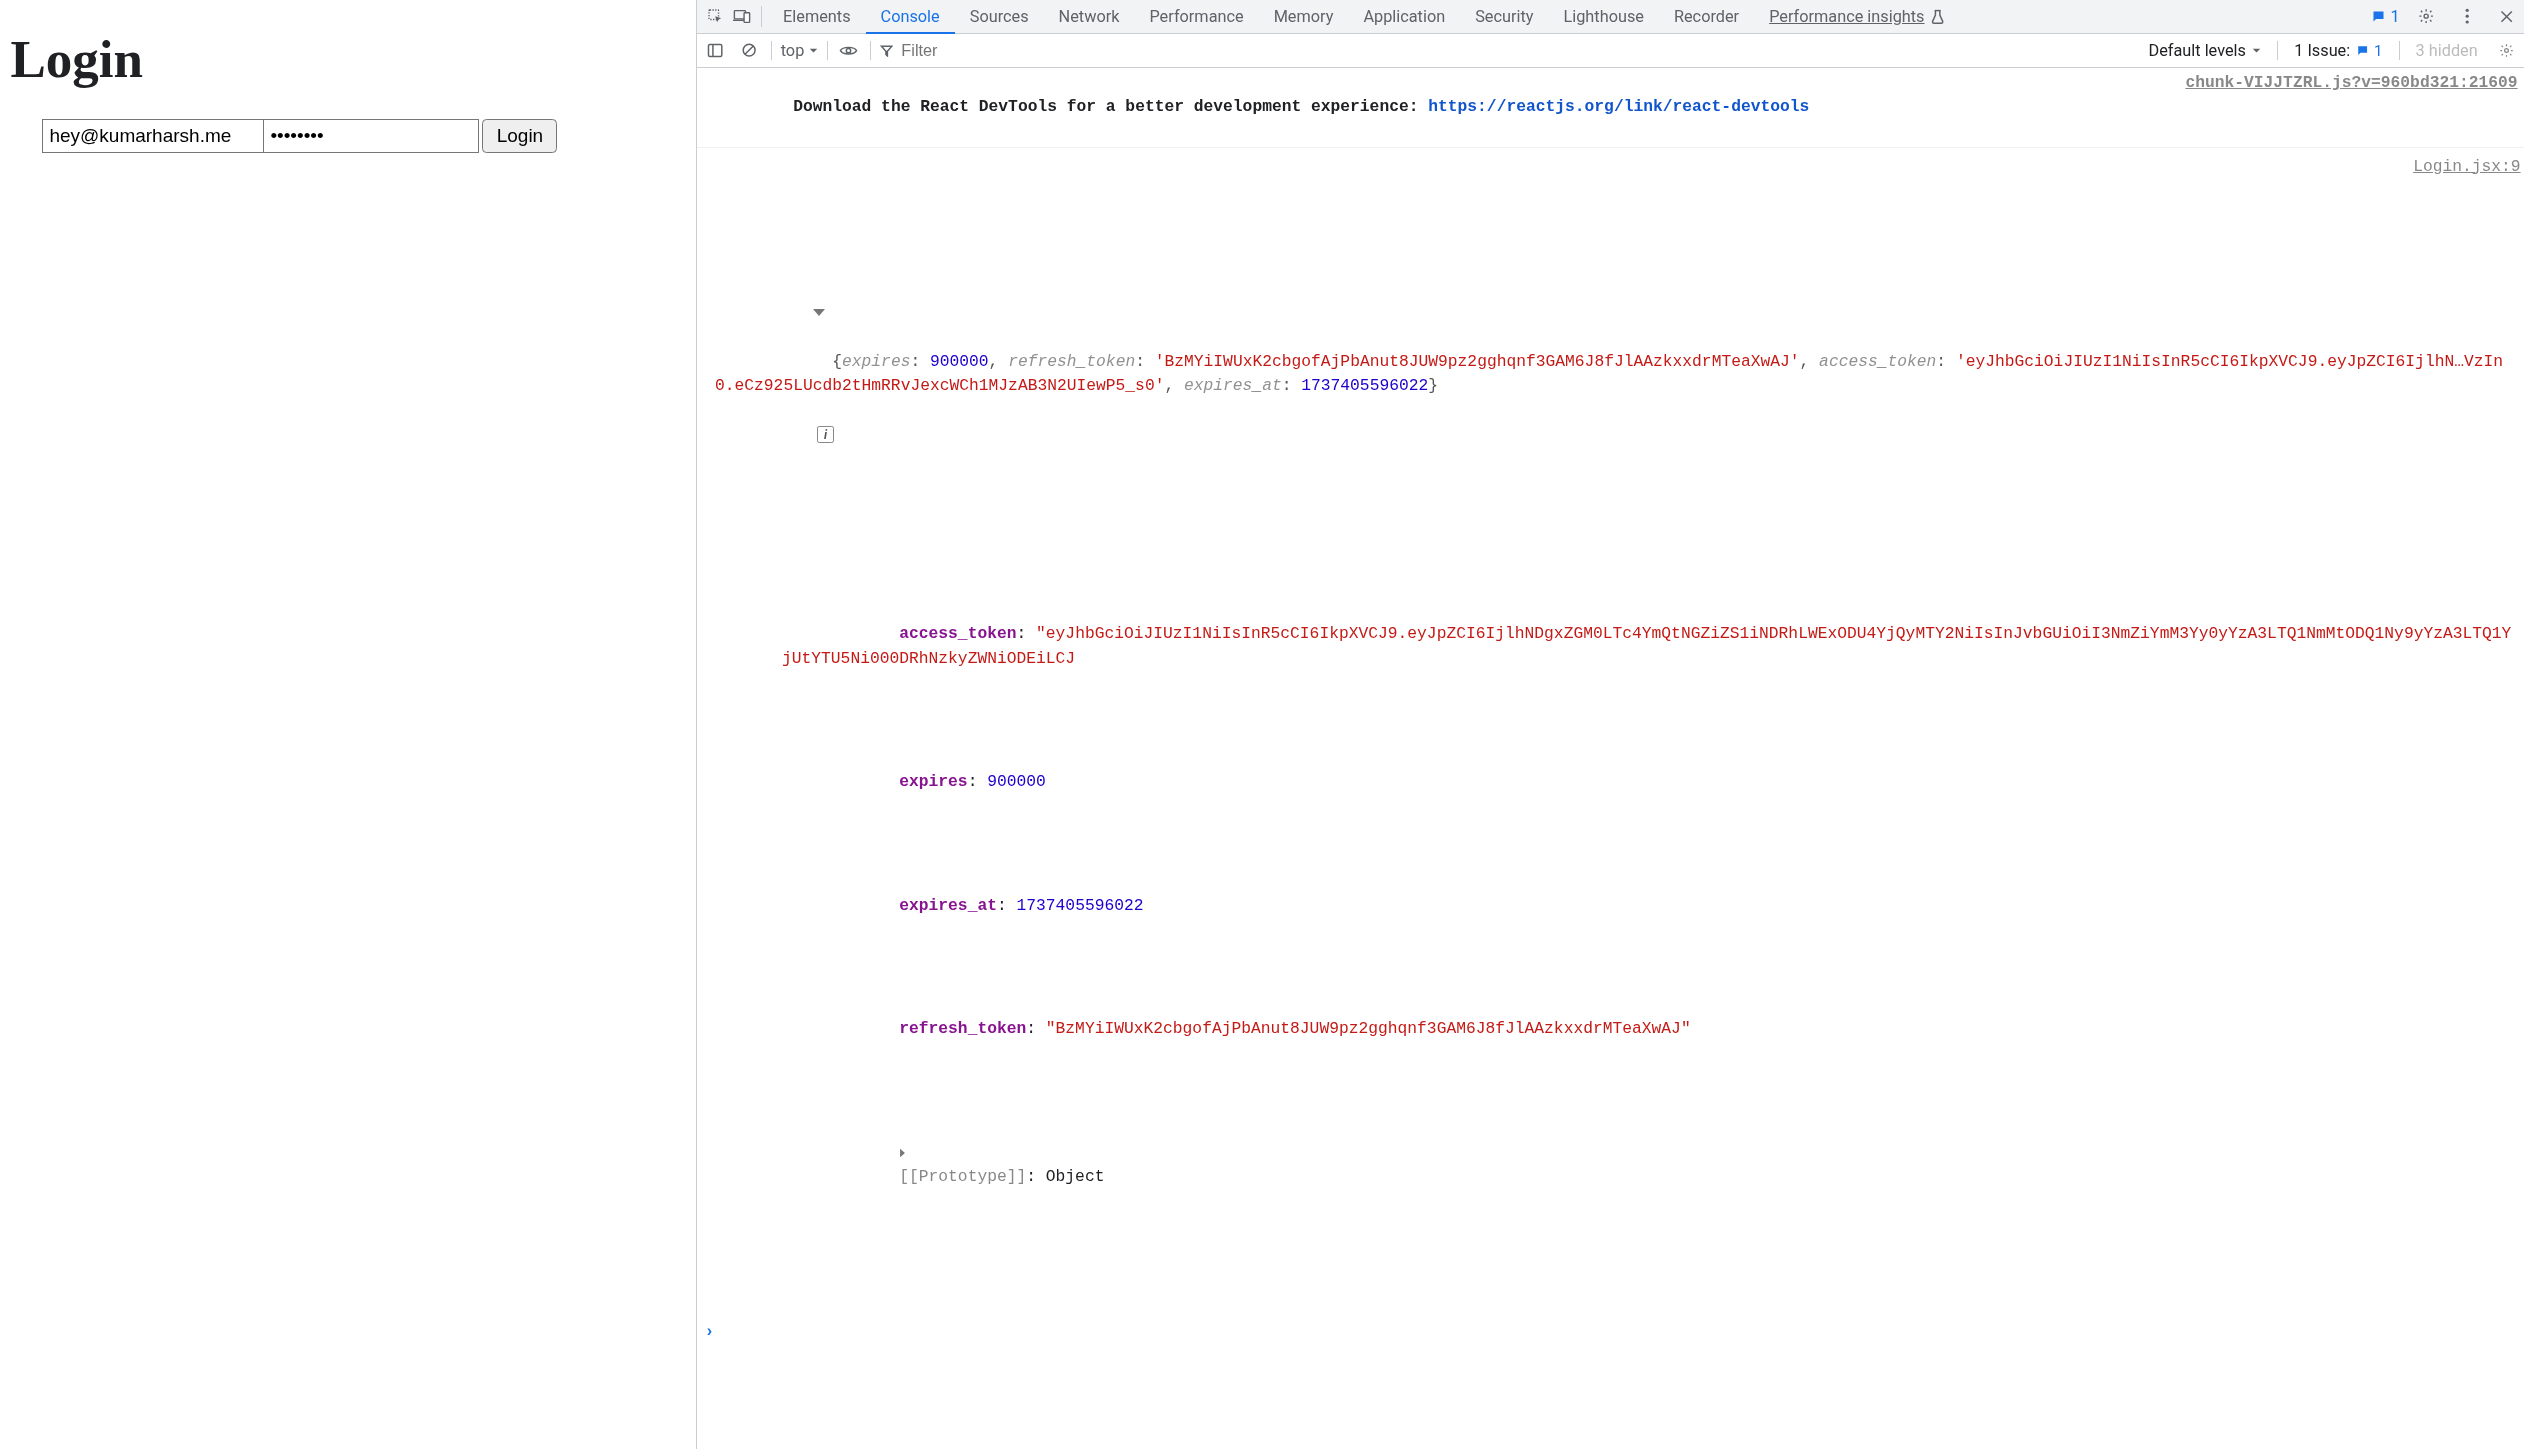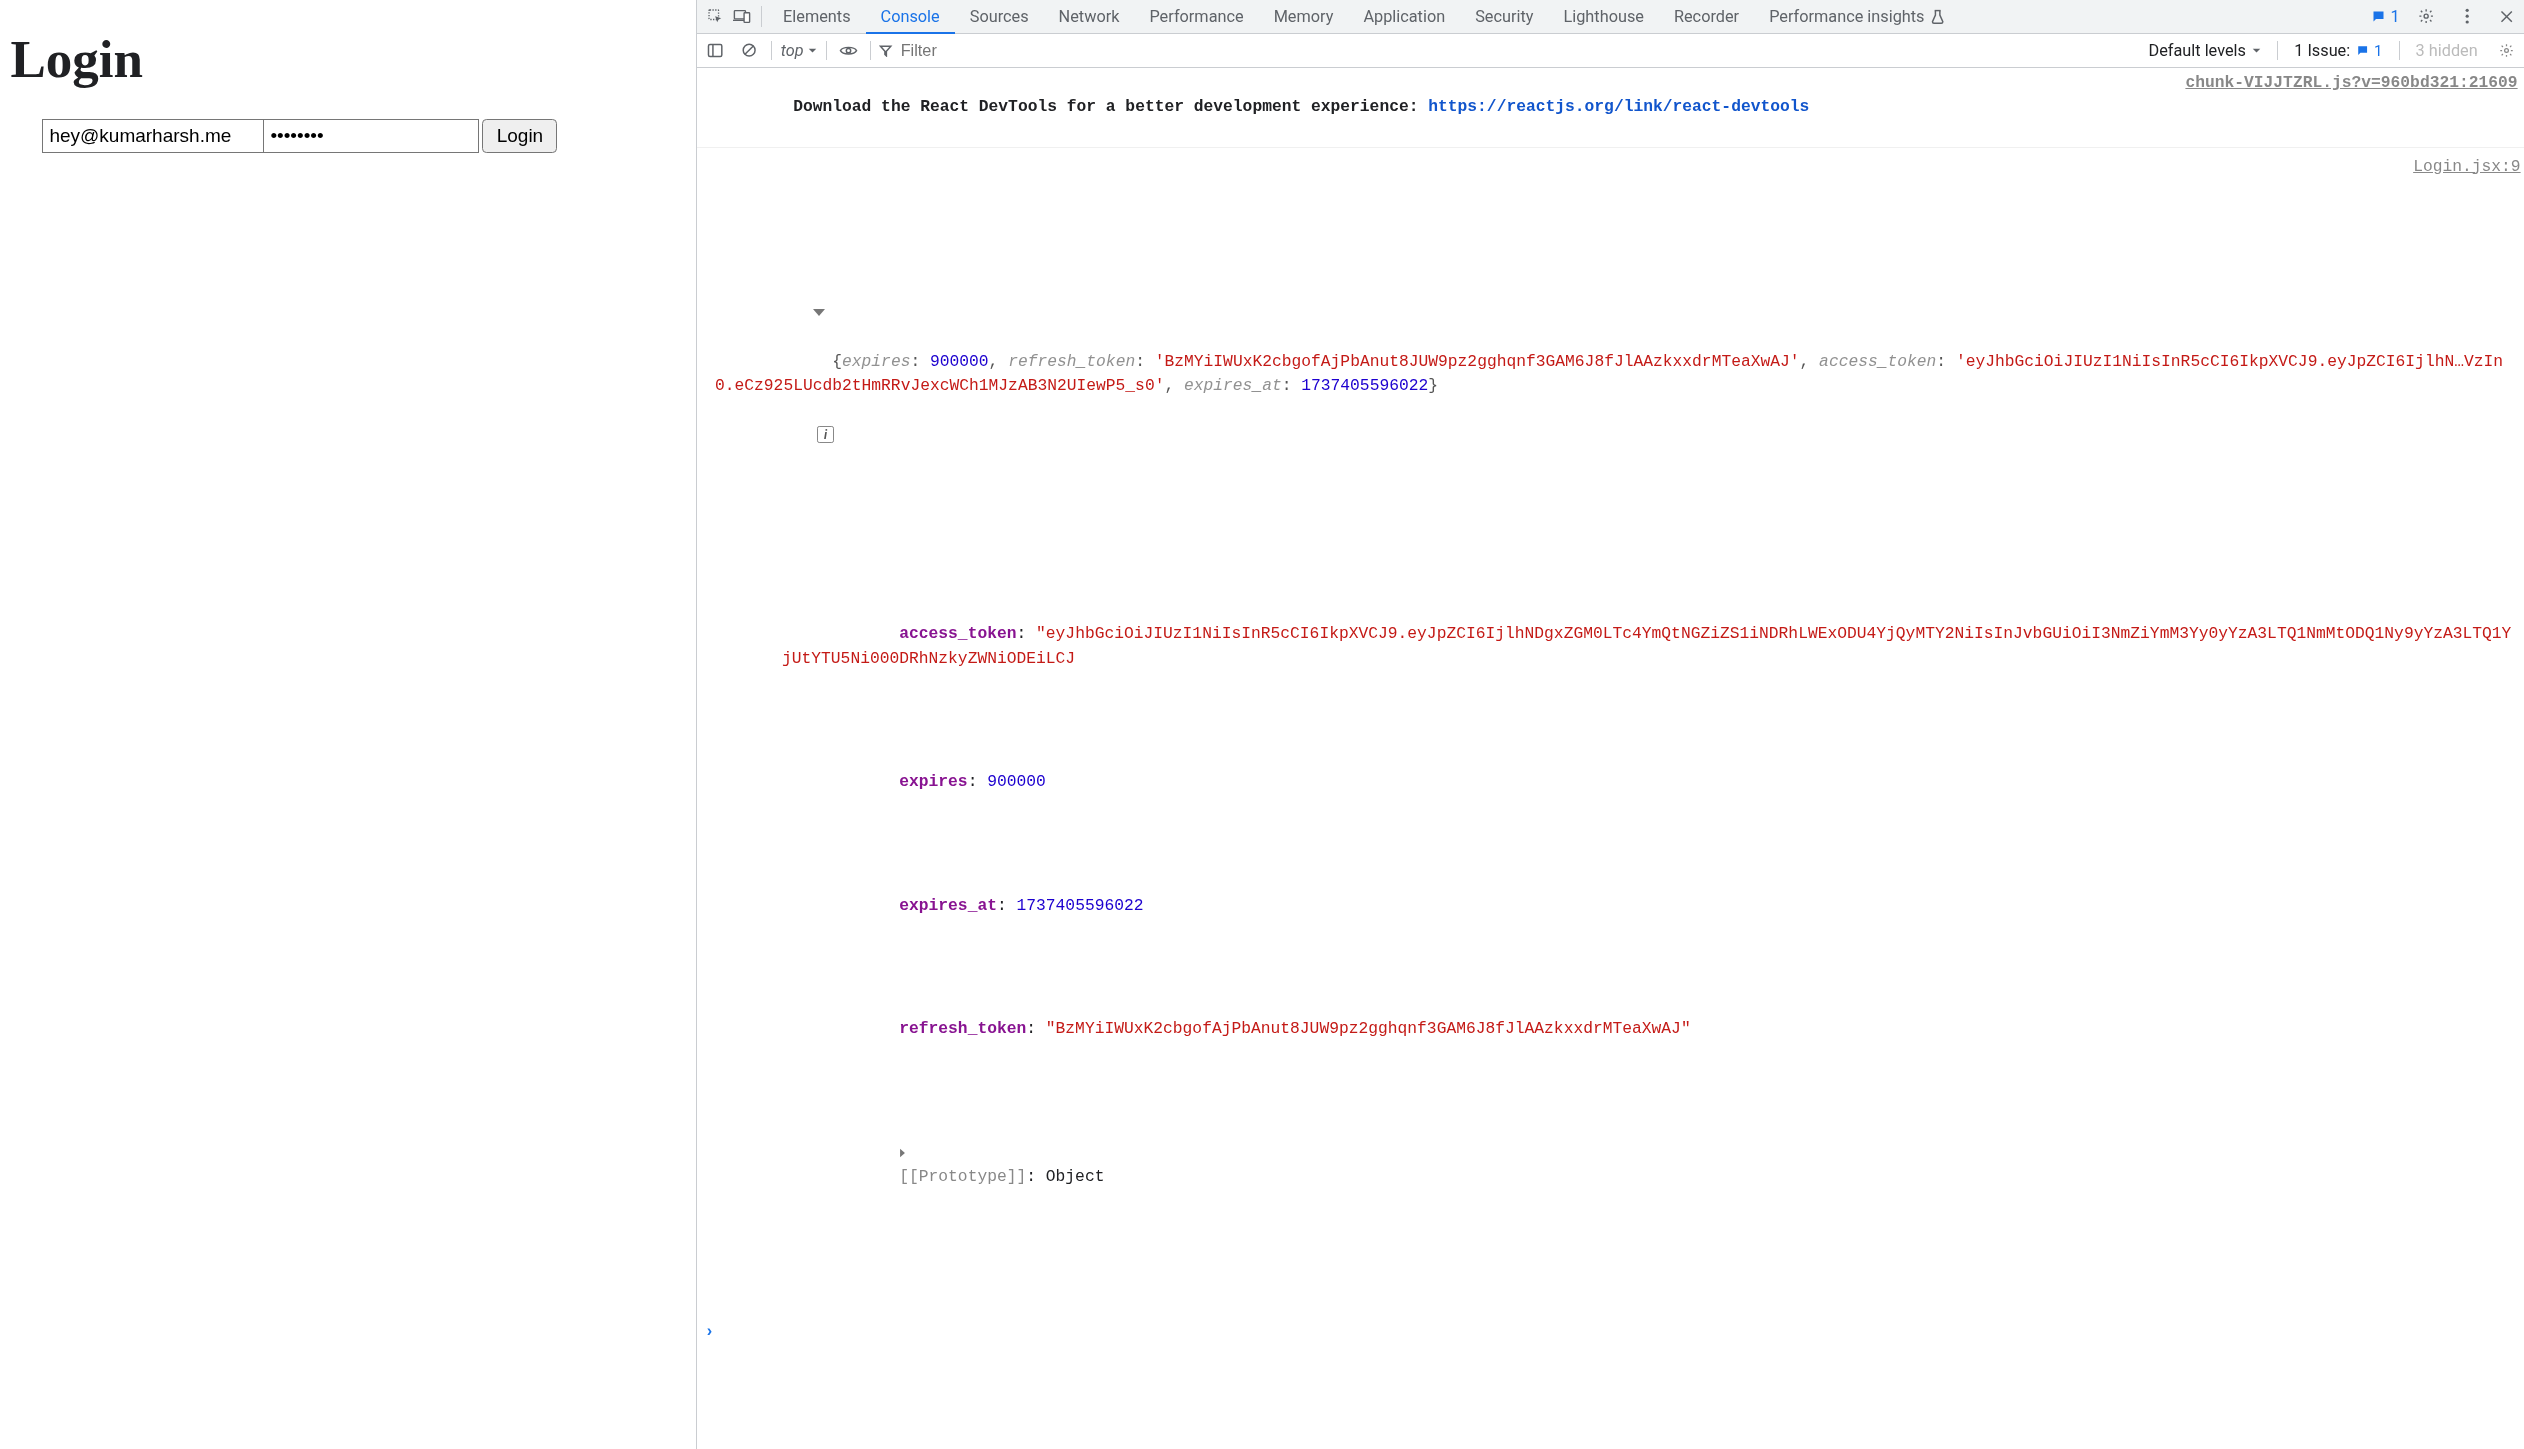--- a/index.html
+++ b/index.html
@@ -47,21 +47,21 @@
   .tab.active::after { content:""; position:absolute; left:0; right:0; bottom:-0.7px; height:2.2px; background:var(--blue); }
   .dt-tabs .spacer { flex:1; }
 
   .dt-right { display:flex; align-items:center; gap:13.3px; margin-left:15px; }
   .msg-badge { display:flex; align-items:center; gap:4.4px; color:var(--blue); font-size:16.3px; }
 
   
   .dt-toolbar { display:flex; align-items:center; height:33px; border-bottom:0.7px solid var(--border); background:#fff; padding:0 6px; gap:9px; font-size:16.3px; color:var(--muted); }
   .dt-toolbar .ico { width:25px; height:25px; display:flex; align-items:center; justify-content:center; color:var(--muted); cursor:pointer; }
   .dt-toolbar .vsep { width:0.7px; height:19px; background:var(--border); }
-  .ctx { display:flex; align-items:center; gap:4.4px; cursor:pointer;font-style:italic; }
+  .ctx { display:flex; align-items:center; gap:4.4px; cursor:pointer; }
   .filter { display:flex; align-items:center; gap:6px; flex:1; }
   .filter input { border:none; outline:none; font-size:16.3px; background:transparent; flex:1; }
   .toolbar-right { display:flex; align-items:center; gap:16.3px; margin-left:auto; }
   .levels { display:flex; align-items:center; gap:6px; cursor:pointer; color:var(--text); }
   .issues { color:var(--text); }
   .hidden-count { color:#bbb; }
 
   
   .console-body { flex:1; overflow:auto; font-family: var(--mono); font-size:16.3px; line-height:1.5; background:#fff; }
   .row { display:flex; border-bottom:0.7px solid #f0f0f0; padding:3px 7.4px 3px 18px; }
@@ -129,21 +129,21 @@
     <div class="tab active">Console</div>
     <div class="tab">Sources</div>
     <div class="tab">Network</div>
     <div class="tab">Performance</div>
     <div class="tab">Memory</div>
     <div class="tab">Application</div>
     <div class="tab">Security</div>
     <div class="tab">Lighthouse</div>
     <div class="tab">Recorder</div>
 
-    <div class="tab" style="gap:6px;">
+    <div class="tab" style="gap:6px;text-decoration:underline;">
       <span>Performance insights</span>
       <span>
         <svg width="13.3" height="15" viewBox="0 0 18 20" fill="none" stroke="#5f6368" stroke-width="2">
           <path d="M6 2 V8 L2 17 A2 2 0 0 0 4 19 H14 A2 2 0 0 0 16 17 L12 8 V2"></path>
             <path d="M5 2 H13"></path>
         </svg>
       </span>
     </div>
 
     <div class="spacer"></div>

